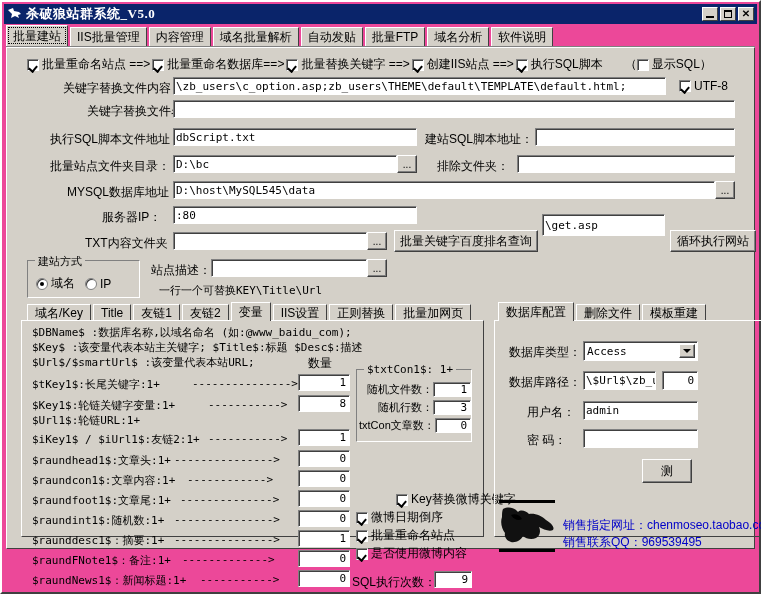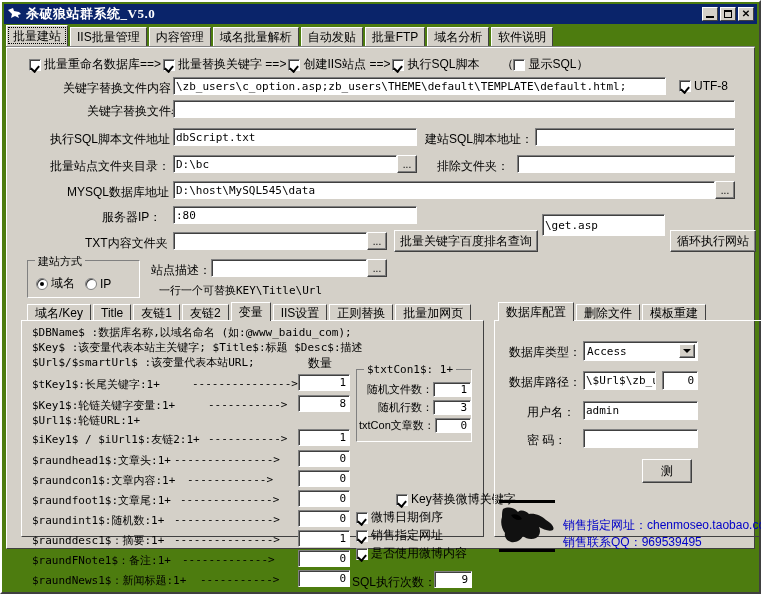--- a/index.html
+++ b/index.html
@@ -7,21 +7,21 @@
     margin: 0; padding: 0;
     width: 761px; height: 594px;
     overflow: hidden;
     font-family: "Liberation Sans", "DejaVu Sans", sans-serif;
     font-size: 12px;
     background: #d4d0c8;
   }
   .window {
     width: 761px; height: 594px;
     position: relative;
-    background: #4d7c0f;
+    background: #ec4899;
     border: 2px solid #d4d0c8;
     border-top-color: #fff; border-left-color: #fff;
     border-right-color: #404040; border-bottom-color: #404040;
   }
   
   .titlebar {
     position: absolute; left: 2px; top: 2px; width: 753px; height: 20px;
     background: linear-gradient(to right, #0a246a 0%, #0a246a 100%);
     display: flex; align-items: center; padding: 0 2px;
   }
@@ -221,20 +221,24 @@
     <div class="tab">域名批量解析</div>
     <div class="tab">自动发贴</div>
     <div class="tab">批量FTP</div>
     <div class="tab">域名分析</div>
     <div class="tab">软件说明</div>
   </div>
 
   <div class="pane">
 
     <div style="position:absolute;left:20px;top:8px;display:flex;align-items:center;">
+      <span class="cb">
+        <span class="cbbox on"></span>
+        <span class="lbl">批量重命名站点 ==&gt;</span>
+      </span>
       <span class="cb" style="margin-left:2px">
         <span class="cbbox on"></span>
         <span class="lbl">批量重命名数据库==&gt;</span>
       </span>
       <span class="cb" style="margin-left:2px">
         <span class="cbbox on"></span>
         <span class="lbl">批量替换关键字 ==&gt;</span>
       </span>
       <span class="cb" style="margin-left:2px">
         <span class="cbbox on"></span>
@@ -389,21 +393,21 @@
         <span class="cb" style="position:absolute;left:334px;top:170px;padding-left:40px;">
           <span class="cbbox on"></span>
           <span class="lbl">Key替换微博关键字</span>
         </span>
         <span class="cb" style="position:absolute;left:334px;top:188px;align-items:center;">
           <span class="cbbox on"></span>
           <span class="lbl">微博日期倒序</span>
         </span>
         <span class="cb" style="position:absolute;left:334px;top:206px;">
           <span class="cbbox on"></span>
-          <span class="lbl">销售指定网址</span>
+          <span class="lbl">批量重命名站点</span>
         </span>
         <span class="cb" style="position:absolute;left:334px;top:224px;">
           <span class="cbbox on"></span>
           <span class="lbl">是否使用微博内容</span>
         </span>
 
         <div class="lbl" style="position:absolute;left:330px;top:253px;">SQL执行次数：</div>
         <div class="num" style="position:absolute;left:412px;top:250px;width:38px;height:17px;">9</div>
       </div>
     </div>

